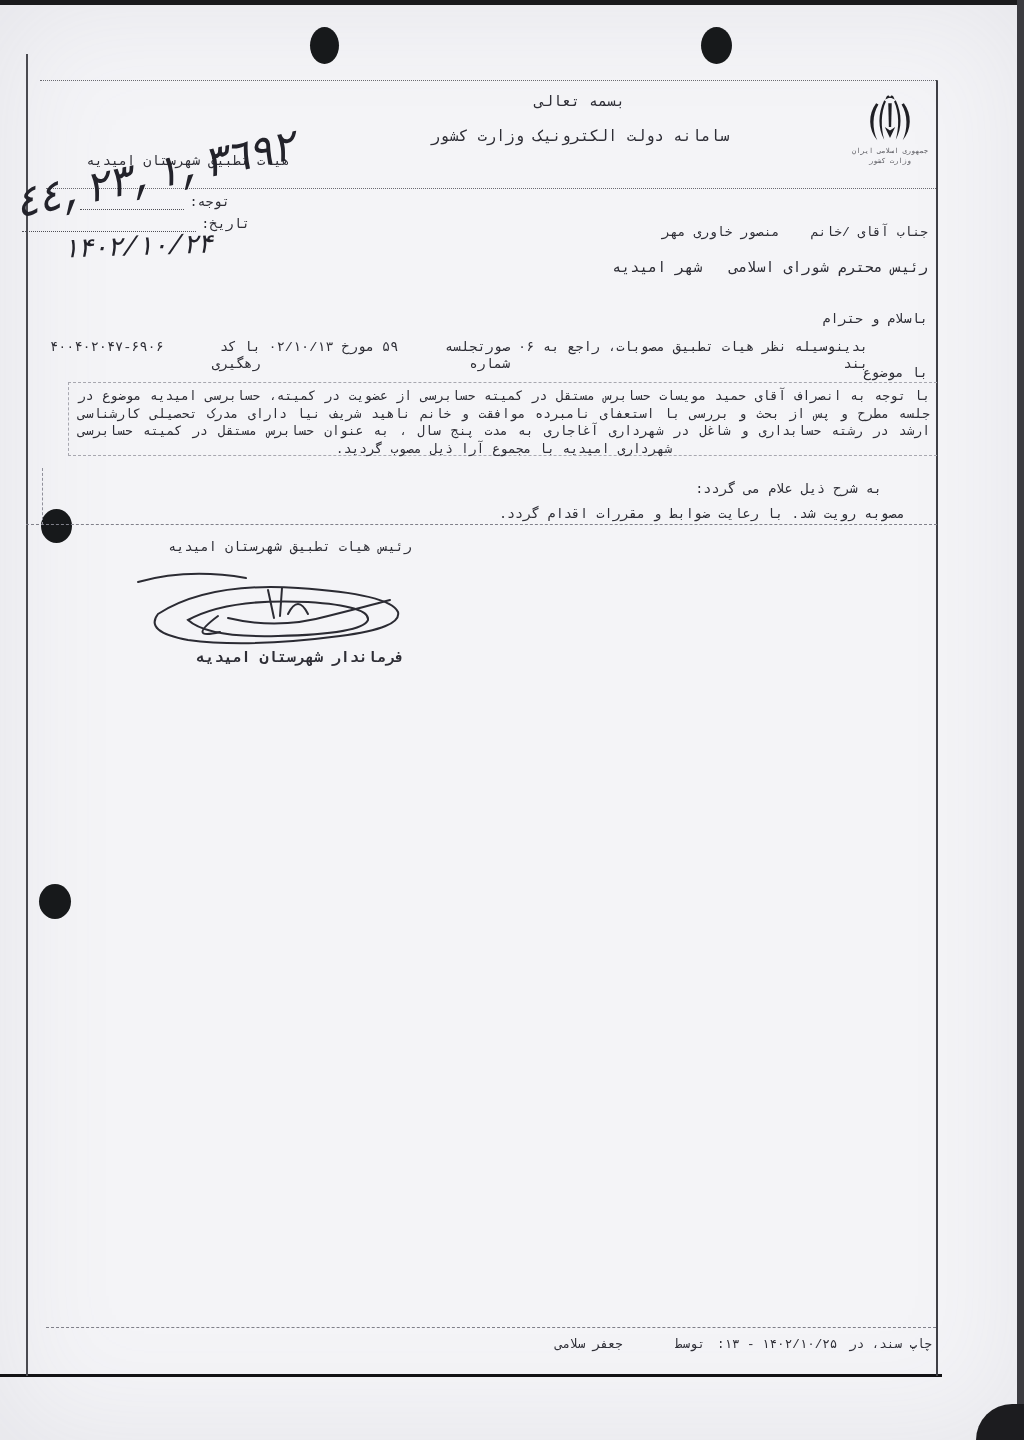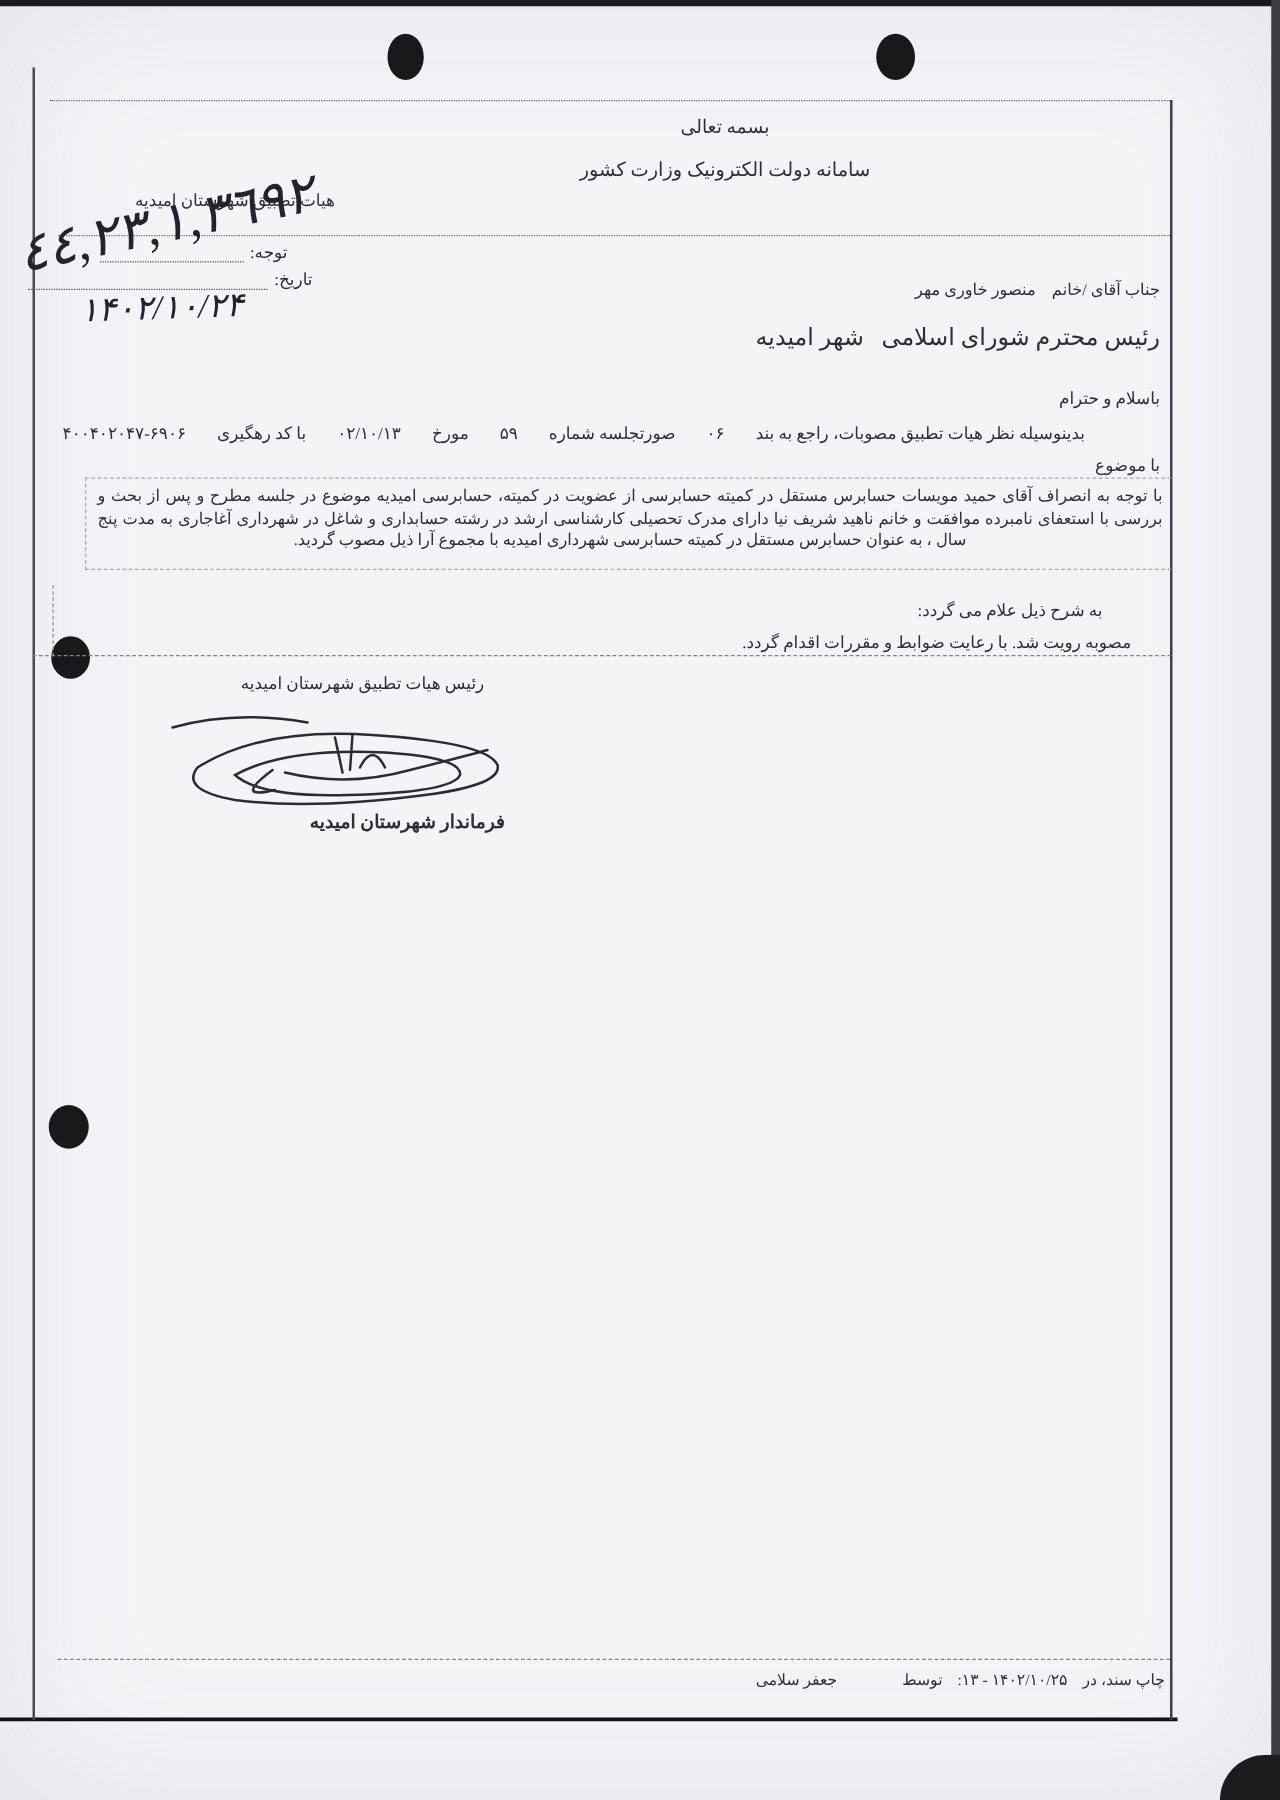--- a/index.html
+++ b/index.html
@@ -1,19 +1,19 @@
 <!DOCTYPE html>
 <html lang="fa"><head>
 <meta charset="utf-8">
 <style>
   html,body{margin:0;padding:0;background:#e9e9ec;}
   #page{
     position:relative;width:1024px;height:1440px;overflow:hidden;
     background:#f4f4f7;
-    font-family:Liberation Serif, serif;
+    font-family:Liberation Mono, monospace;
     color:#2e2e36;
     box-shadow:inset 0 0 120px rgba(120,120,140,.12);
   }
   .abs{position:absolute;}
   .rtl{direction:rtl;unicode-bidi:embed;}
   .ltr{direction:ltr;unicode-bidi:embed;}
   .pre{white-space:pre-wrap;}
   
   .scan-edge-top{left:0;top:0;width:1024px;height:5px;background:#1a1a1c;}
   .scan-edge-right{right:0;top:0;width:7px;height:1440px;background:#3b3b40;}
@@ -36,21 +36,21 @@
   .leader{flex:1;border-bottom:1.6px dotted #4f4f56;height:12px;}
   .hand{color:#23232b;font-style:italic;}
   .hand-number{left:12px;top:148px;width:290px;font-size:43px;letter-spacing:1px;transform:rotate(-12deg);}
   .hand-date{left:64px;top:230px;font-size:27px;letter-spacing:2px;transform:rotate(-2deg);}
   
   .emblem{left:842px;top:94px;width:96px;text-align:center;}
   .emblem svg{display:block;margin:0 auto;}
   .emblem-cap{font-size:7px;color:#5a5a60;filter:blur(.3px);line-height:10px;}
   
   .recipient1{right:96px;top:224px;width:420px;text-align:right;font-size:13px;}
-  .recipient2{right:96px;top:258px;width:420px;text-align:right;font-size:19px;}
+  .recipient2{right:96px;top:258px;width:420px;text-align:right;font-size:15px;}
   .greeting{right:96px;top:310px;width:300px;text-align:right;font-size:13.5px;}
   .reference{left:50px;right:96px;top:338px;display:flex;direction:rtl;justify-content:space-between;align-items:baseline;padding-right:60px;font-size:13.5px;gap:8px;}
   .subject-intro{right:96px;top:364px;width:200px;text-align:right;font-size:13.5px;}
   .para-box{left:68px;top:382px;width:868px;height:72px;border:1px dashed #a8a8b0;border-right:none;}
   .paragraph{left:78px;right:94px;top:388px;font-size:13px;line-height:17.5px;text-align:justify;text-align-last:center;}
   .decision-box-left{left:42px;top:468px;height:57px;}
   .decision-intro{right:142px;top:480px;width:400px;text-align:right;font-size:13.5px;}
   .decision-text{right:119px;top:505px;width:500px;text-align:right;font-size:13.5px;}
   
   .sig-title{left:148px;top:538px;width:284px;text-align:center;font-size:13.5px;}
@@ -81,20 +81,35 @@
   <div class="abs hline" style="left:46px;top:188px;width:890px;"></div>
   <div class="abs hdash" style="left:26px;top:524px;width:911px;"></div>
   <div class="abs hdash" style="left:46px;top:1327px;width:890px;"></div>
   <div class="abs para-box"></div>
   <div class="abs vdash decision-box-left"></div>
 
   <div class="abs bismillah rtl">بسمه تعالی</div>
   <div class="abs system-title rtl">سامانه دولت الکترونیک وزارت کشور</div>
   <div class="abs org-name rtl">هیات تطبیق شهرستان امیدیه</div>
 
+  <div class="abs emblem">
+    <svg width="58" height="52" viewBox="0 0 100 90">
+      <g fill="#1f1f24">
+        <path d="M26 16 C12 34 12 62 28 80 C19 61 19 35 30 18 Z"></path>
+        <path d="M40 11 C29 34 29 60 40 79 C34 58 34 32 43 13 Z"></path>
+        <path d="M74 16 C88 34 88 62 72 80 C81 61 81 35 70 18 Z"></path>
+        <path d="M60 11 C71 34 71 60 60 79 C66 58 66 32 57 13 Z"></path>
+        <path d="M47 16 L53 16 L52 57 L48 57 Z"></path>
+        <path d="M50 76 L41 57 L50 63 L59 57 Z"></path>
+        <path d="M42 10 C44 2 48 0 50 6 C52 0 56 2 58 10 C54 6 46 6 42 10 Z"></path>
+      </g>
+    </svg>
+    <div class="emblem-cap rtl">جمهوری اسلامی ایران</div>
+    <div class="emblem-cap rtl">وزارت کشور</div>
+  </div>
 
   <div class="abs num-row">
     <span>توجه:</span>
     <span class="leader"></span>
   </div>
   <div class="abs date-row">
     <span>تاریخ:</span>
     <span class="leader"></span>
   </div>
   <div class="abs hand hand-number ltr">٤٤,٢٣,١,٣٦٩٢</div>

